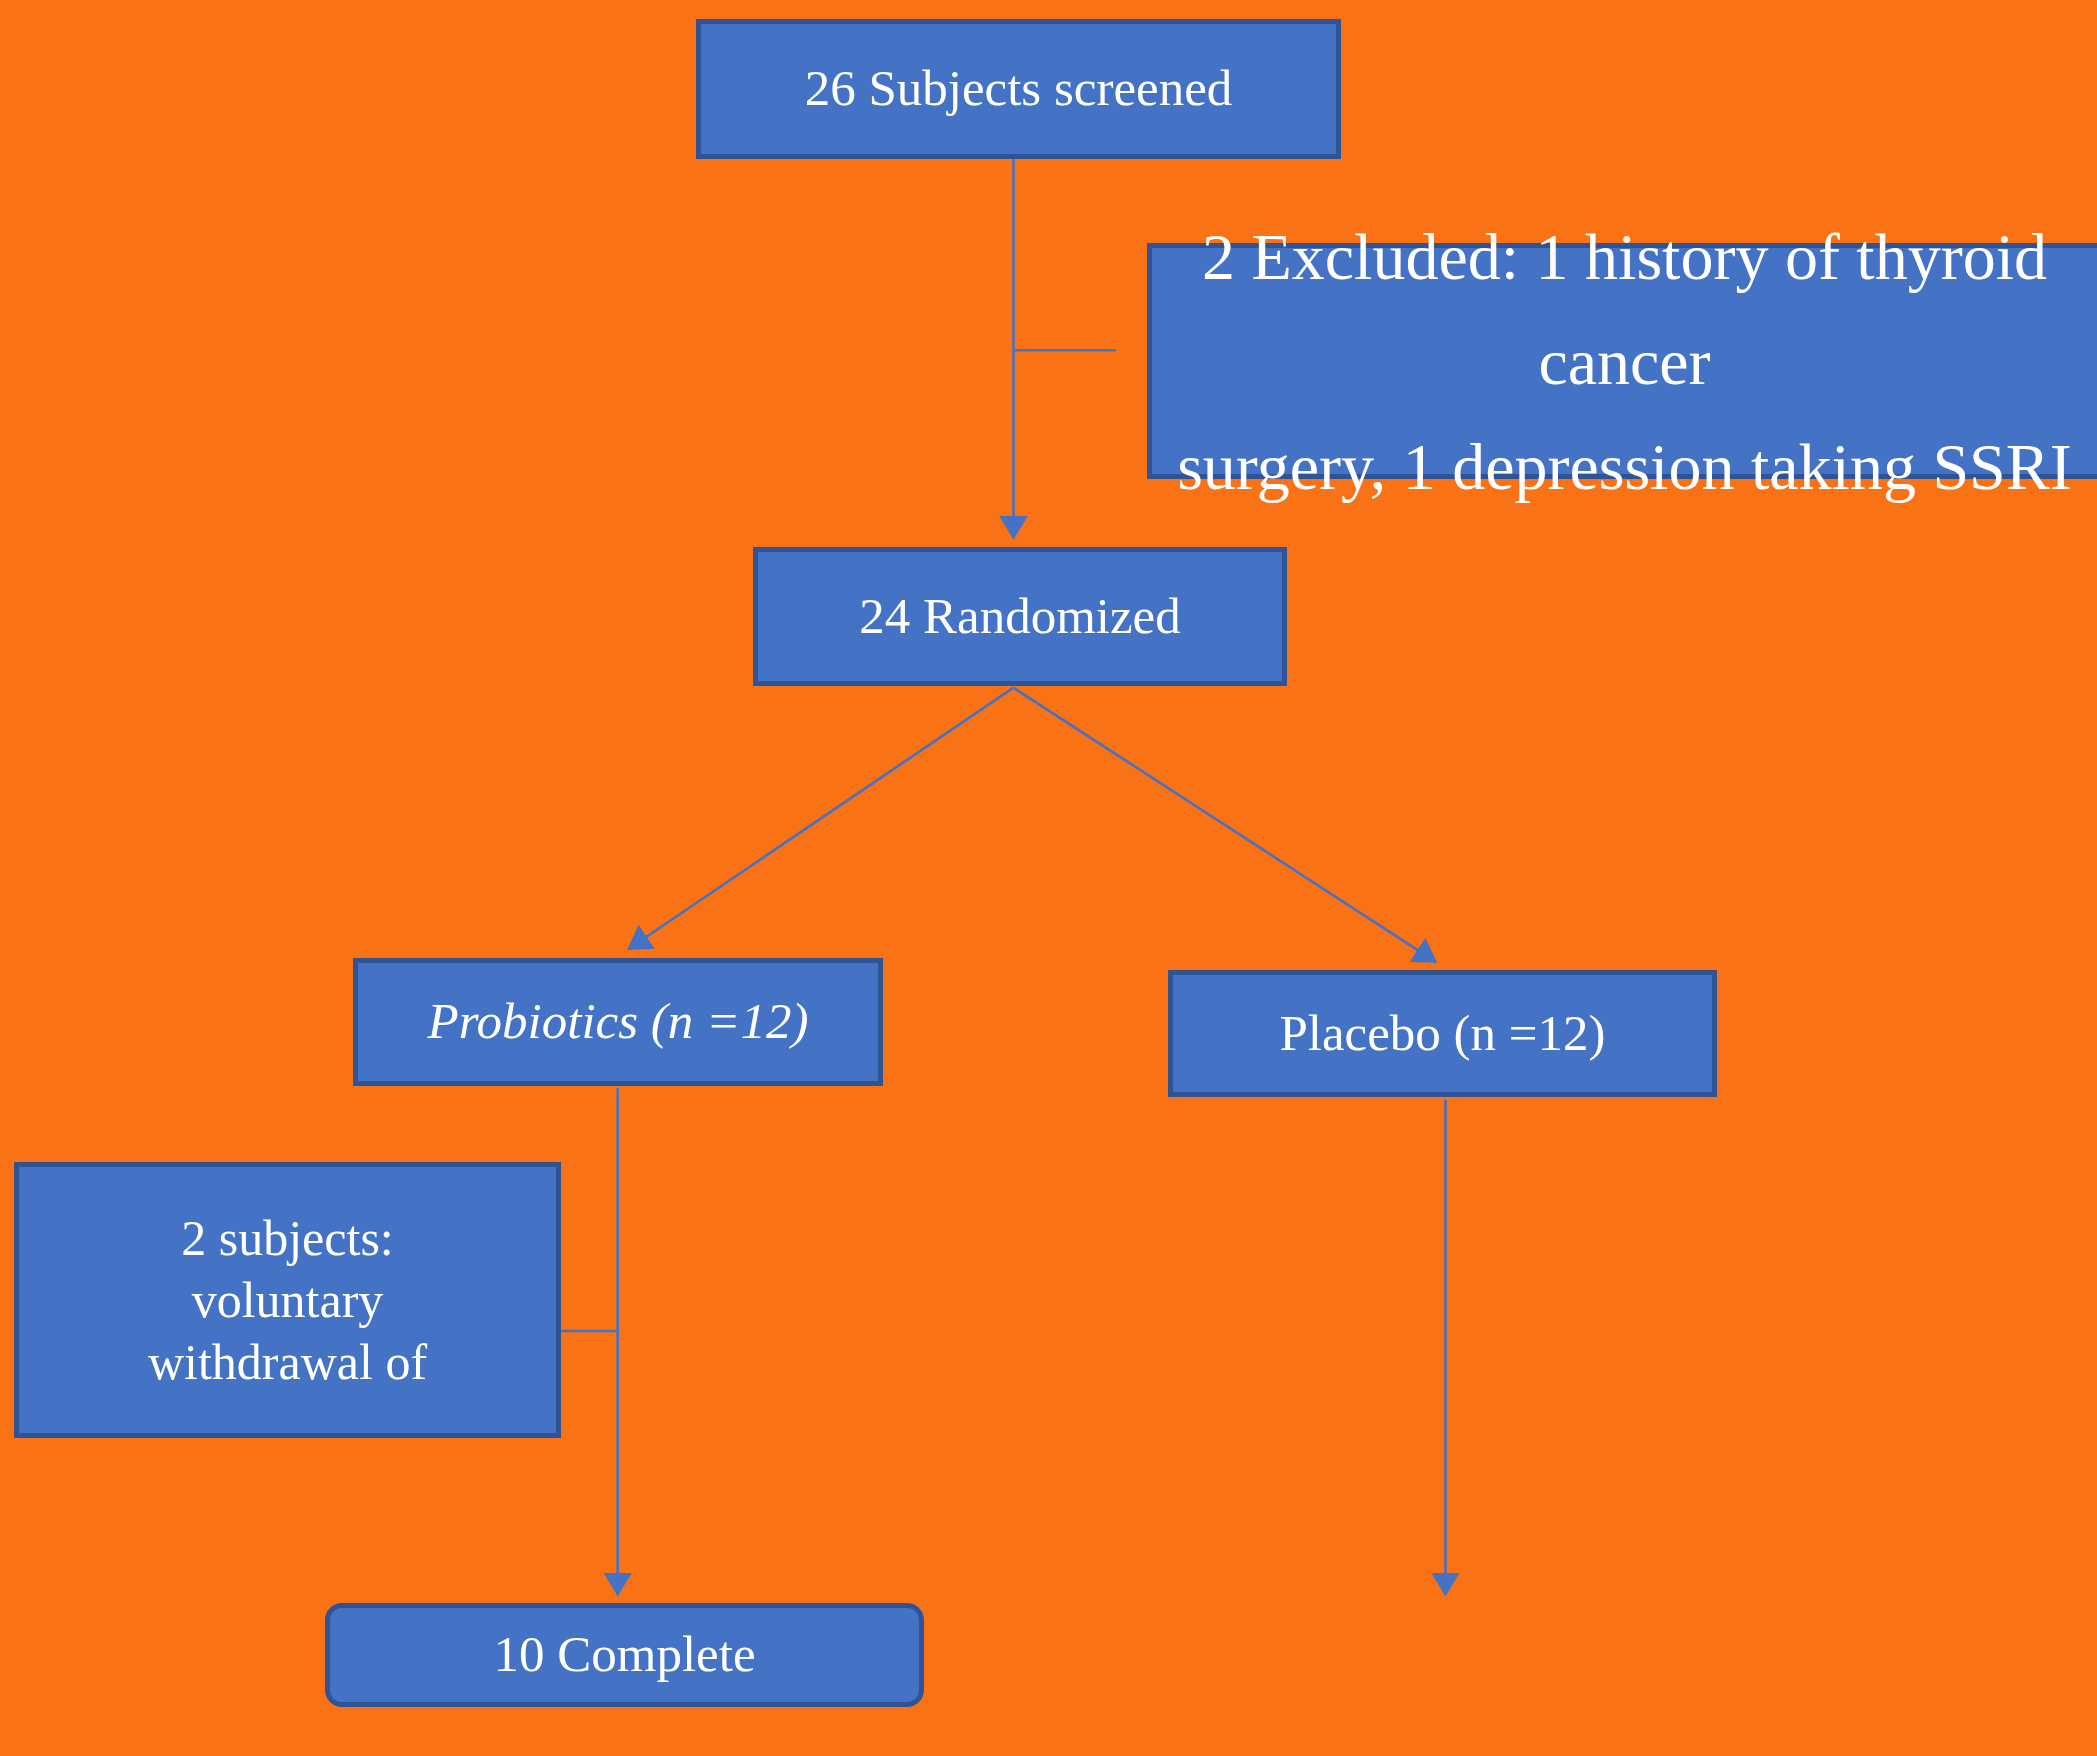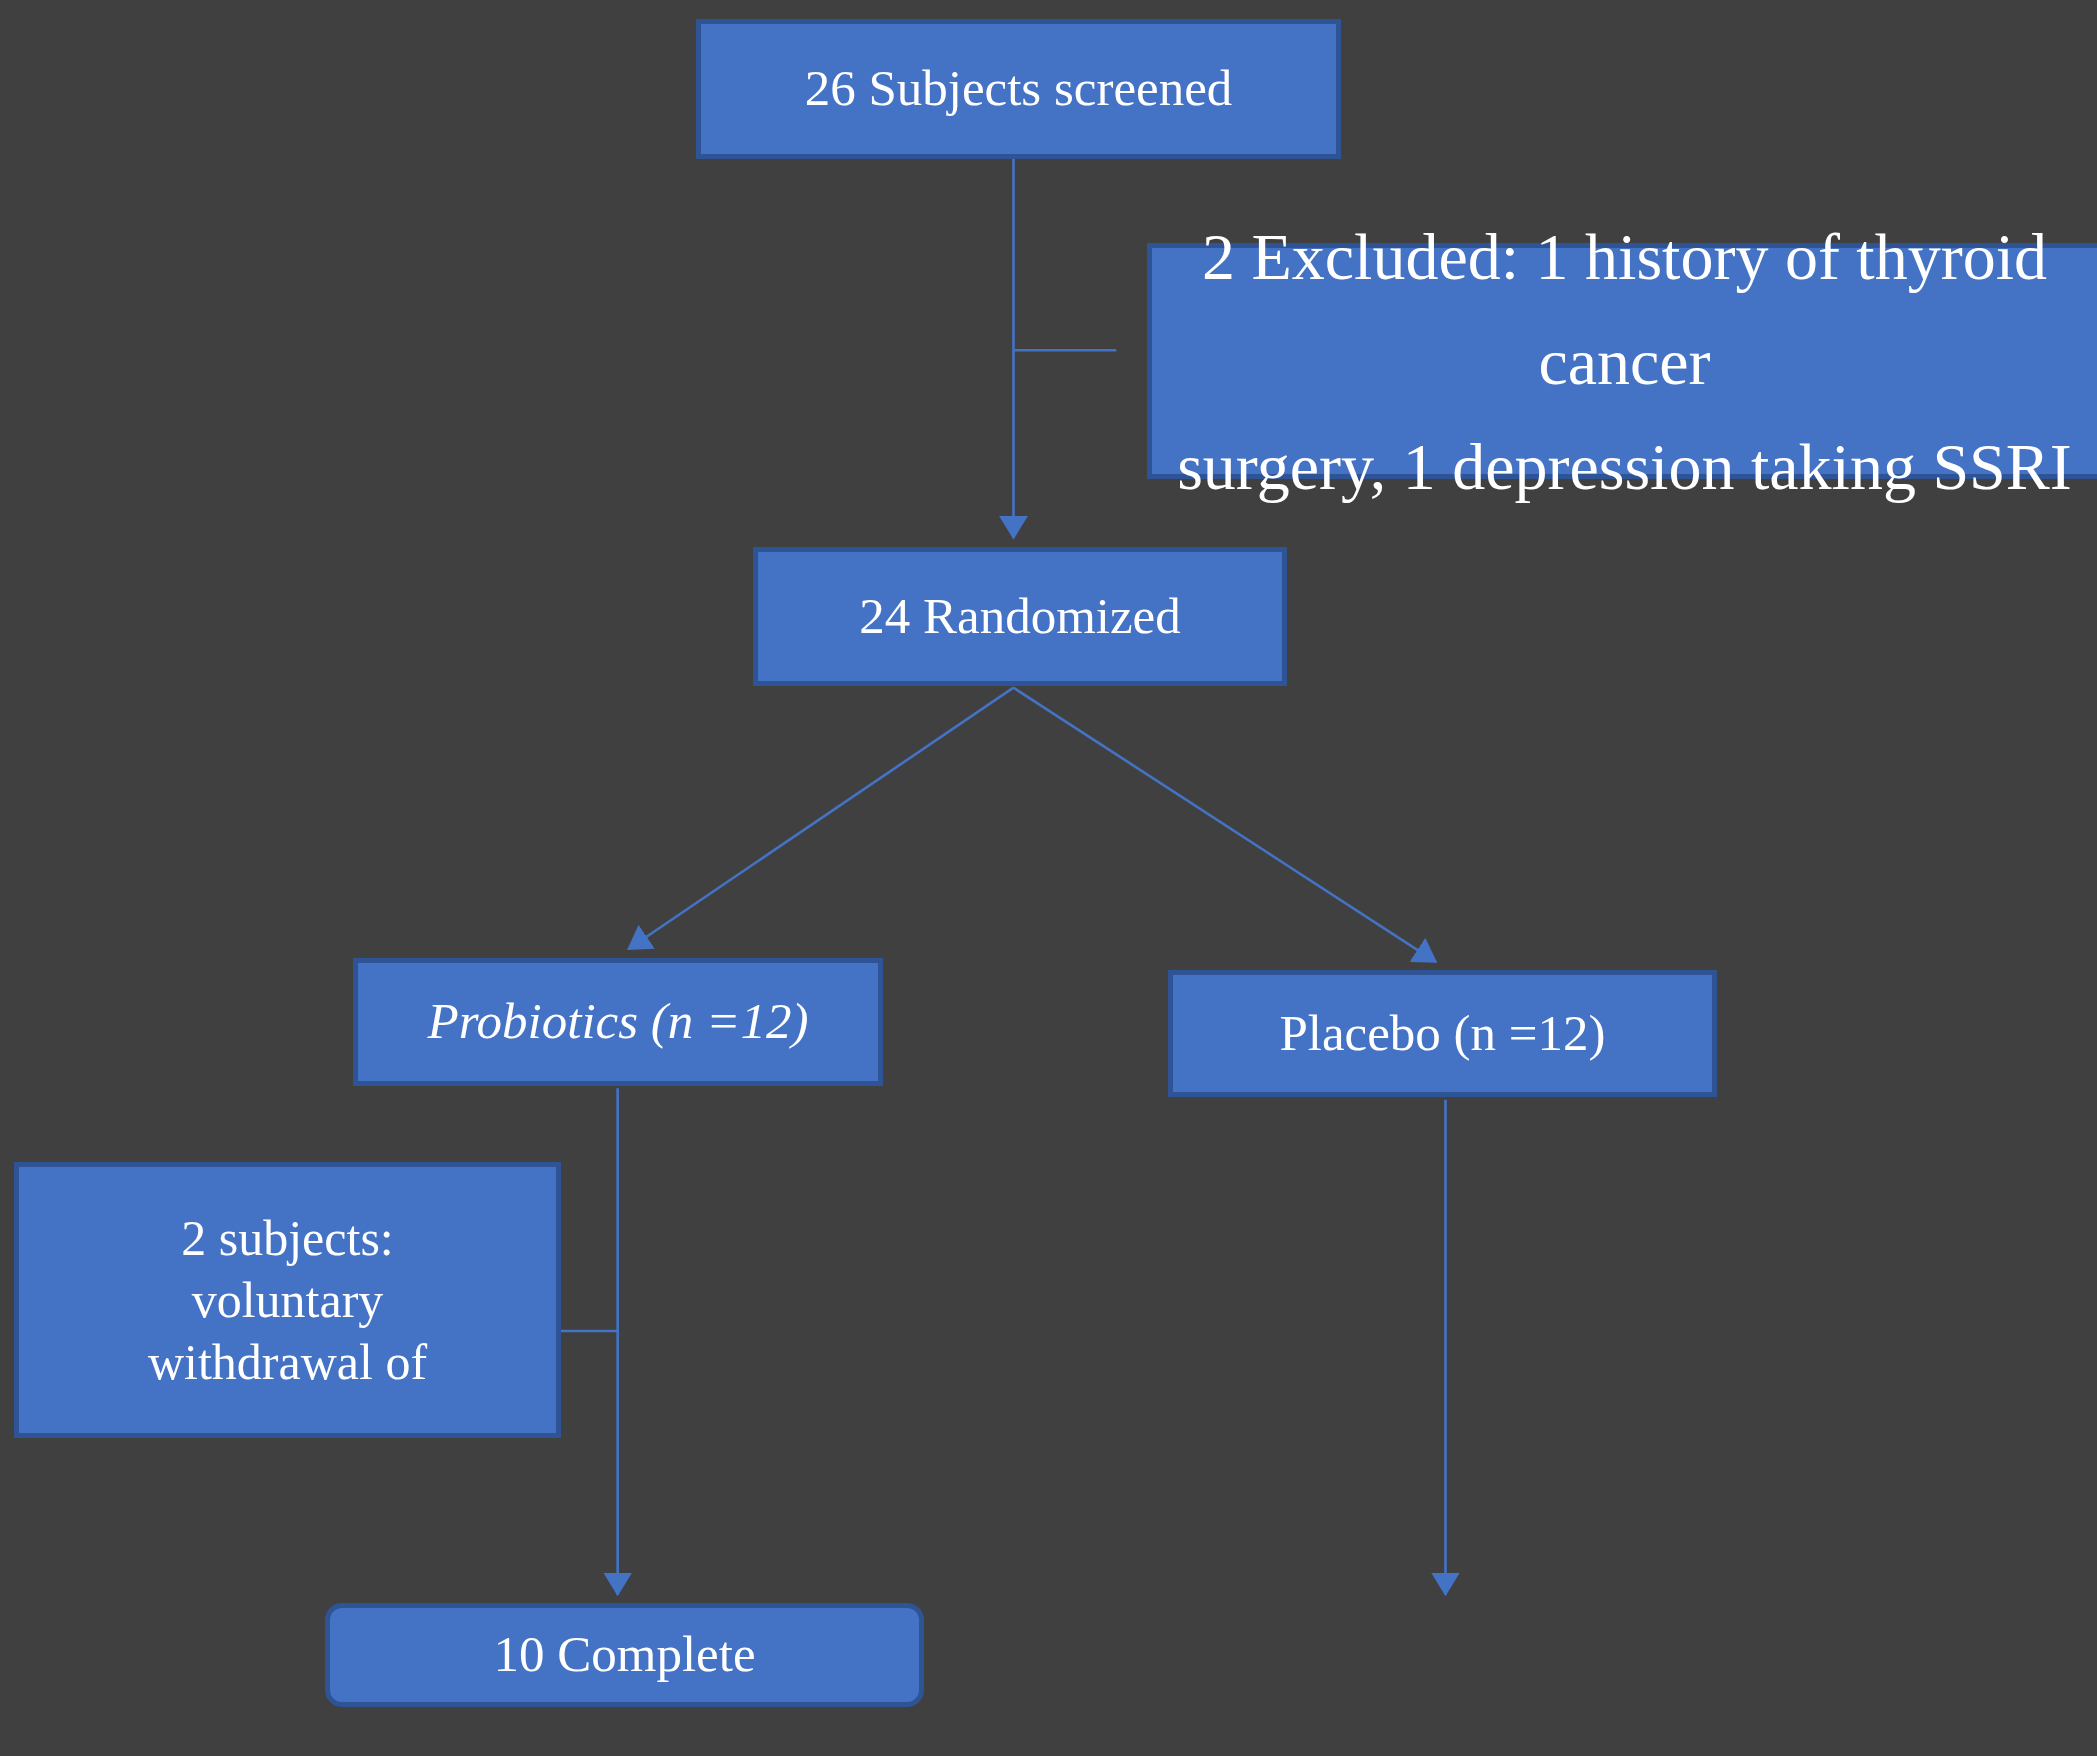--- a/index.html
+++ b/index.html
@@ -4,21 +4,21 @@
 <style>
   html, body {
     margin: 0;
     padding: 0;
     background: #ffffff;
   }
   #canvas {
     position: relative;
     width: 2097px;
     height: 1756px;
-    background: #404040;
+    background: #f97316;
     overflow: hidden;
     font-family: "Liberation Serif", "DejaVu Serif", serif;
   }
   #edges {
     position: absolute;
     left: 0; top: 0;
     width: 2097px;
     height: 1756px;
   }
   .edge {

